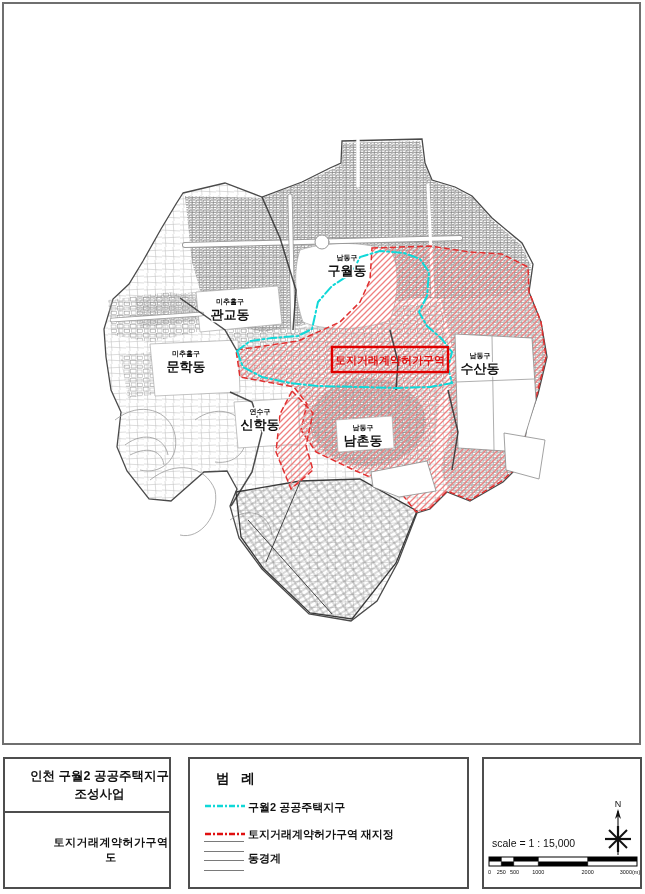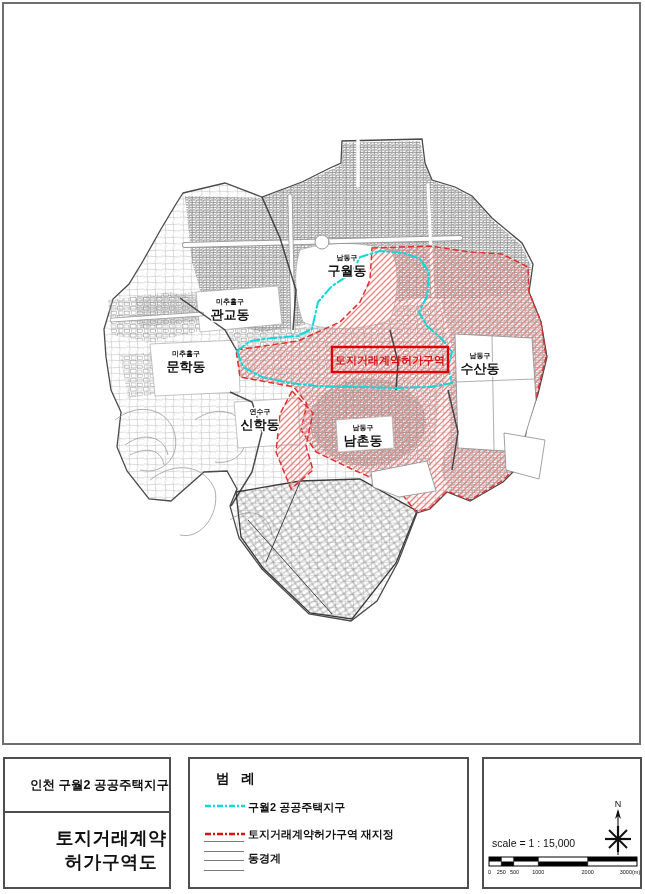--- a/index.html
+++ b/index.html
@@ -16,21 +16,21 @@
     position:absolute;border:2px solid #4e4e4e;box-sizing:border-box;background:#fff;
   }
   #title-box-project{
     left:3px;top:757px;width:168px;height:56px;
     display:flex;align-items:center;justify-content:flex-end;text-align:center;
     font-weight:bold;font-size:12.5px;line-height:1.45;
   }
   #title-box-drawing{
     left:3px;top:811px;width:168px;height:78px;
     display:flex;align-items:center;justify-content:center;text-align:center;
-    font-weight:bold;font-size:18px;letter-spacing:0.5px;padding-left:48px;
+    font-weight:bold;font-size:11px;letter-spacing:0.5px;padding-left:48px;
   }
   #legend-panel{left:176px;top:757px;width:281px;height:132px;margin-left:12px;}
   .legend-title{position:absolute;left:26px;top:11px;font-size:13.5px;font-weight:bold;letter-spacing:4px;}
   .legend-sym{position:absolute;left:14px;width:42px;height:8px;}
   .legend-label{position:absolute;left:58px;font-size:11px;font-weight:bold;white-space:nowrap;text-align:right;}
   .gray-line{position:absolute;left:14px;width:40px;height:0;border-top:1px solid #7a7a7a;}
   #scale-panel{left:482px;top:757px;width:160px;height:132px;}
   #scale-svg{position:absolute;left:0;top:0;width:156px;height:128px;}
 </style>
 </head>
@@ -165,20 +165,21 @@
     <g>
       <text x="480" y="358" font-size="7" font-weight="bold">남동구</text>
       <text x="480" y="373" font-size="13" font-weight="bold">수산동</text>
     </g>
   </g>
 </svg>
 
 <div class="panel" id="title-box-project">
   <div>
     <div>인천 구월2 공공주택지구</div>
+    <div>조성사업</div>
   </div>
 </div>
 
 <div class="panel" id="title-box-drawing">
   <div>토지거래계약허가구역도</div>
 </div>
 
 <div class="panel" id="legend-panel">
   <div class="legend-title">범 례</div>
 

